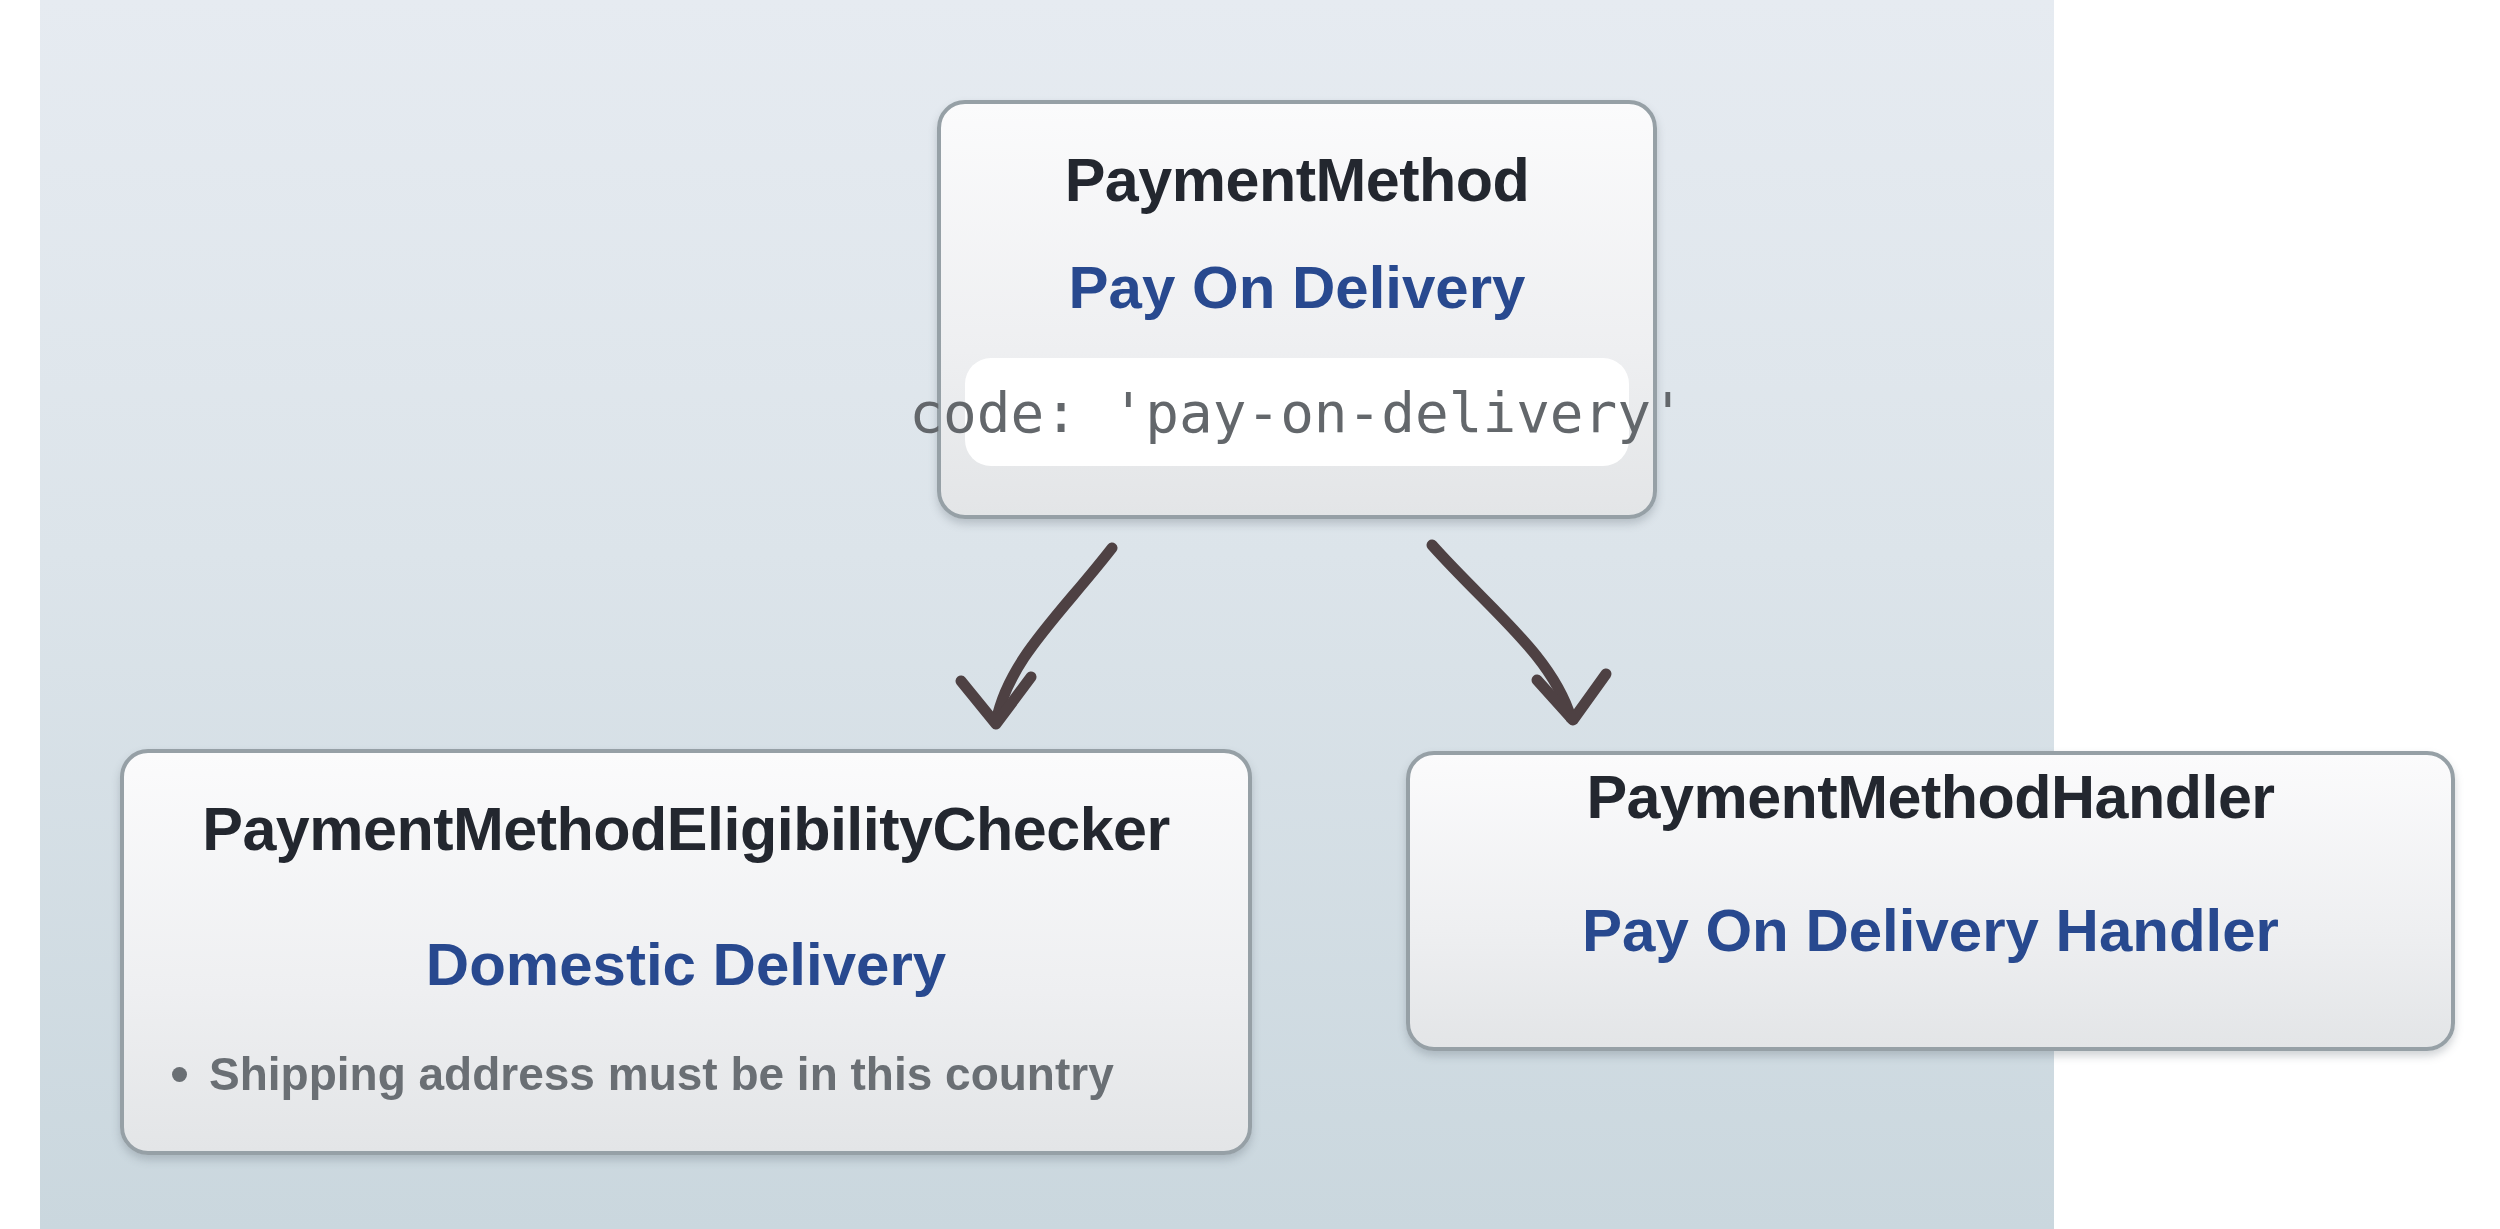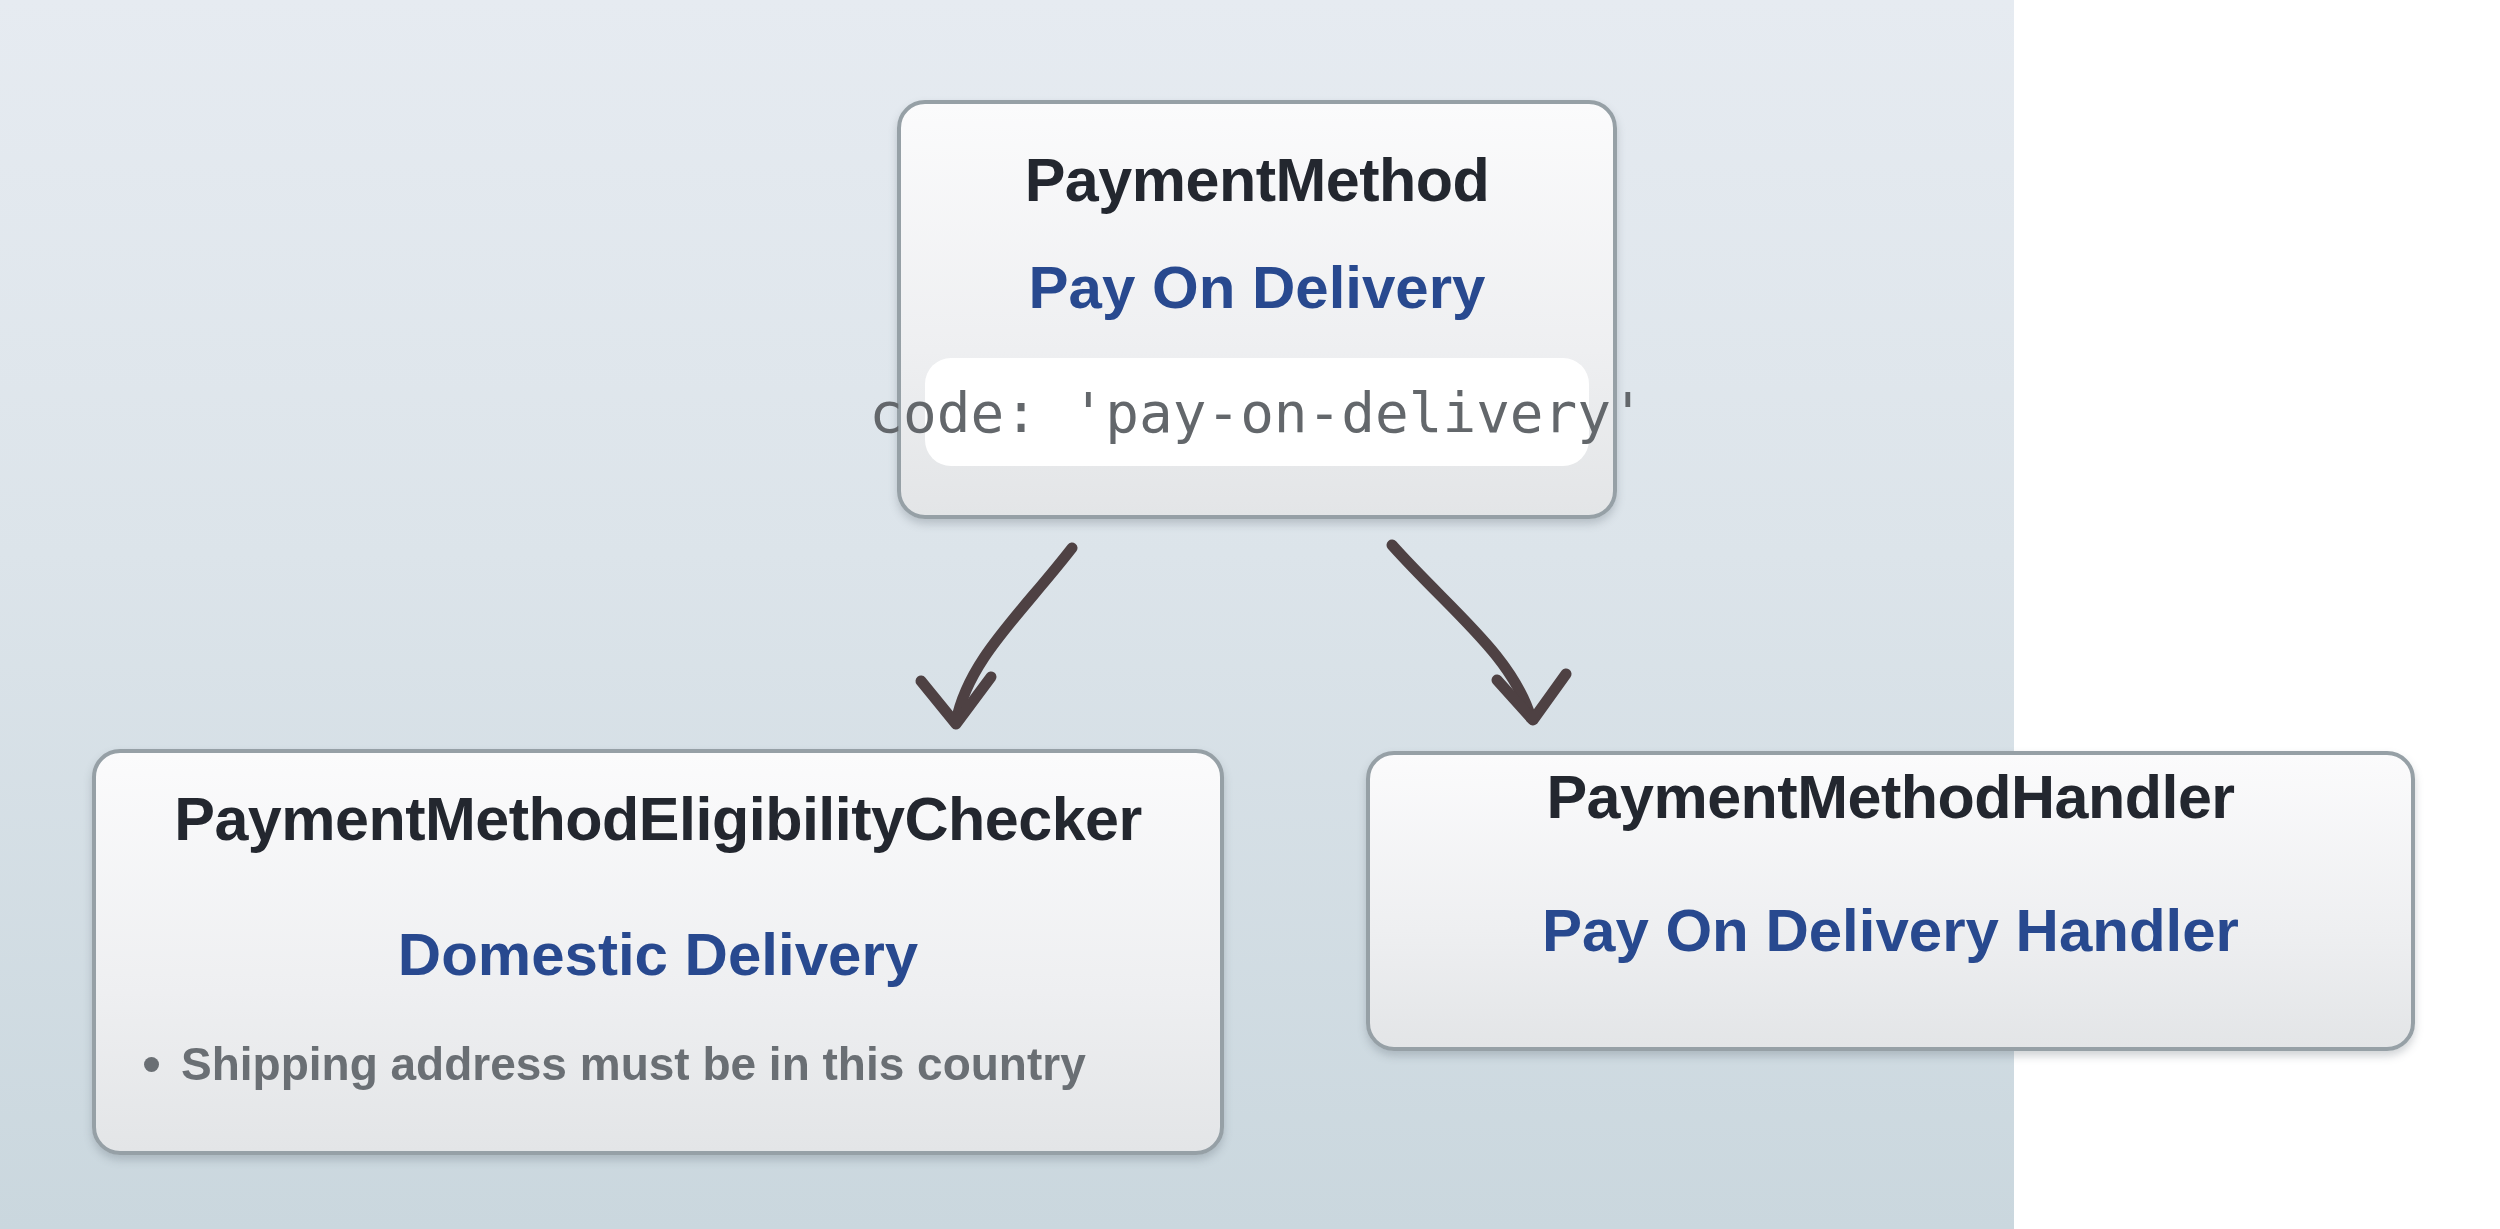--- a/index.html
+++ b/index.html
@@ -10,41 +10,42 @@
     width: 2500px;
     height: 1229px;
     overflow: hidden;
     font-family: "Liberation Sans", sans-serif;
   }
   .stage {
     position: relative;
     width: 2014px;
     height: 1229px;
     background: linear-gradient(180deg, var(--bg-top) 0%, #dce4ea 45%, var(--bg-bottom) 100%);
+    margin-left: 40px;
   }
   .card {
     position: absolute;
     box-sizing: border-box;
     border: 4px solid var(--card-border-color);
     border-radius: 28px;
     background: linear-gradient(180deg, var(--card-bg-top) 0%, #eeeff1 60%, var(--card-bg-bottom) 100%);
     box-shadow: 0 5px 9px rgba(85, 98, 108, 0.28);
     display: flex;
     flex-direction: column;
     align-items: center;
   }
   .card-payment-method {
     left: 897px; top: 100px;
     width: 720px; height: 419px;
     padding-top: 36px;
   }
   .card-eligibility-checker {
-    left: 92px; top: 749px;
+    left: 80px; top: 749px;
     width: 1132px; height: 406px;
-    padding-top: 24px;
+    padding-top: 34px;
   }
   .card-handler {
     left: 1366px; top: 751px;
     width: 1049px; height: 300px;
   }
   .node-title {
     font-size: 61px;
     font-weight: bold;
     line-height: 80px;
     color: var(--title-color);

